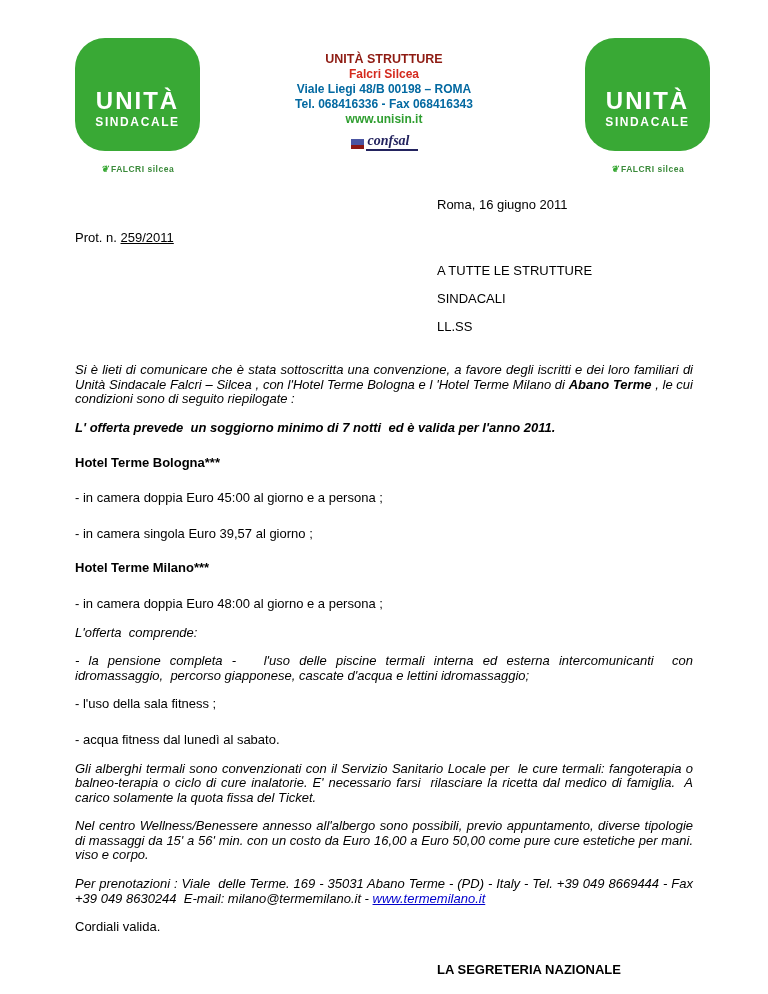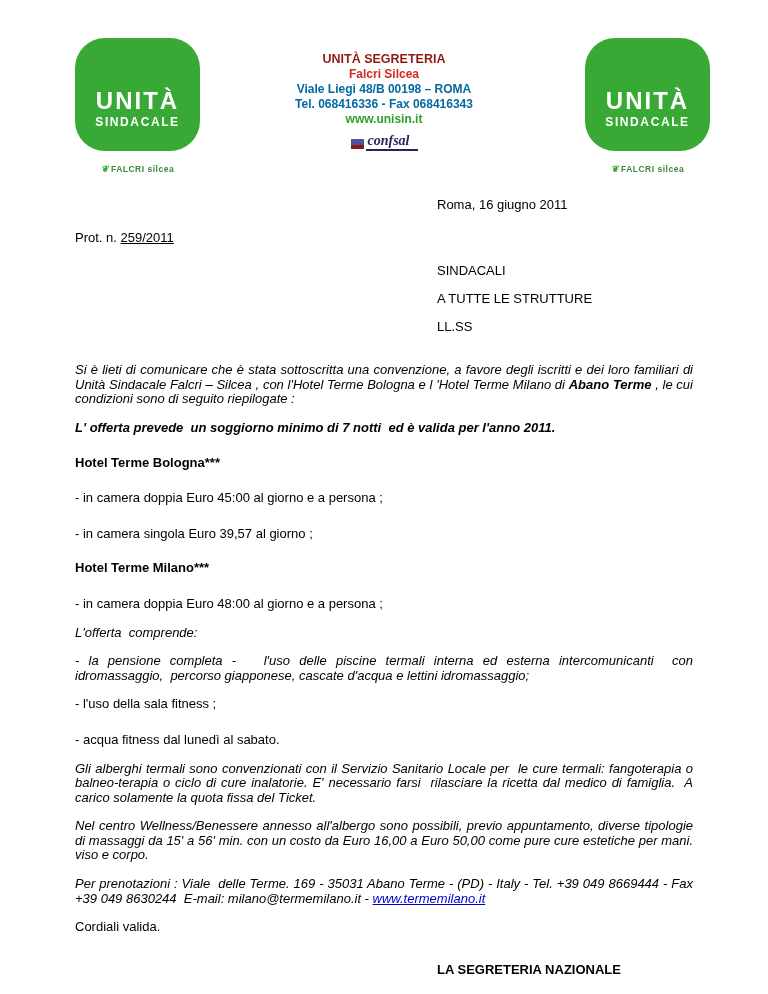--- a/index.html
+++ b/index.html
@@ -92,21 +92,21 @@
     <div class="logo-box">
       <div class="logo-line1">UNITÀ</div>
       <div class="logo-line2">SINDACALE</div>
     </div>
     <div class="logo-caption">
       <span class="leaf-icon">❦</span><span>FALCRI silcea</span>
     </div>
   </div>
 
   <div class="header-center">
-    <div class="hc-org">UNITÀ SEGRETERIA</div>
+    <div class="hc-org">UNITÀ STRUTTURE</div>
     <div class="hc-sub">Falcri Silcea</div>
     <div class="hc-green">Viale Liegi 48/B 00198 – ROMA</div>
     <div class="hc-green">Tel. 068416336 - Fax 068416343</div>
     <div><span class="hc-site">www.unisin.it</span></div>
     <div class="confsal">
       <span class="confsal-flag"></span>
       <span class="confsal-text">confsal</span>
     </div>
   </div>
 
@@ -122,22 +122,22 @@
 
   <div class="content">
 
     <div class="date-line indent">Roma,  16 giugno 2011</div>
 
     <div class="prot-line">
       <span>Prot. n. </span><span class="prot-number">259/2011</span>
     </div>
 
     <div class="recipient-block indent">
+      <div>A TUTTE LE STRUTTURE</div>
       <div>SINDACALI</div>
-      <div>A TUTTE LE STRUTTURE</div>
       <div>LL.SS</div>
     </div>
 
     <p class="para"><span>Si è lieti di comunicare che è stata sottoscritta una convenzione, a favore degli iscritti e dei loro familiari di Unità Sindacale Falcri – Silcea , con l'Hotel Terme Bologna e l 'Hotel Terme Milano di </span><span class="bold">Abano Terme</span><span> , le cui condizioni sono di seguito riepilogate :</span></p>
 
     <p class="para no-justify bold">L' offerta prevede  un soggiorno minimo di 7 notti  ed è valida per l'anno 2011.</p>
 
     <div class="hotel-head">Hotel Terme Bologna***</div>
     <div class="hotel-line">- in camera doppia Euro 45:00 al giorno e a persona ;</div>
     <div class="hotel-line">- in camera singola Euro 39,57 al giorno ;</div>

